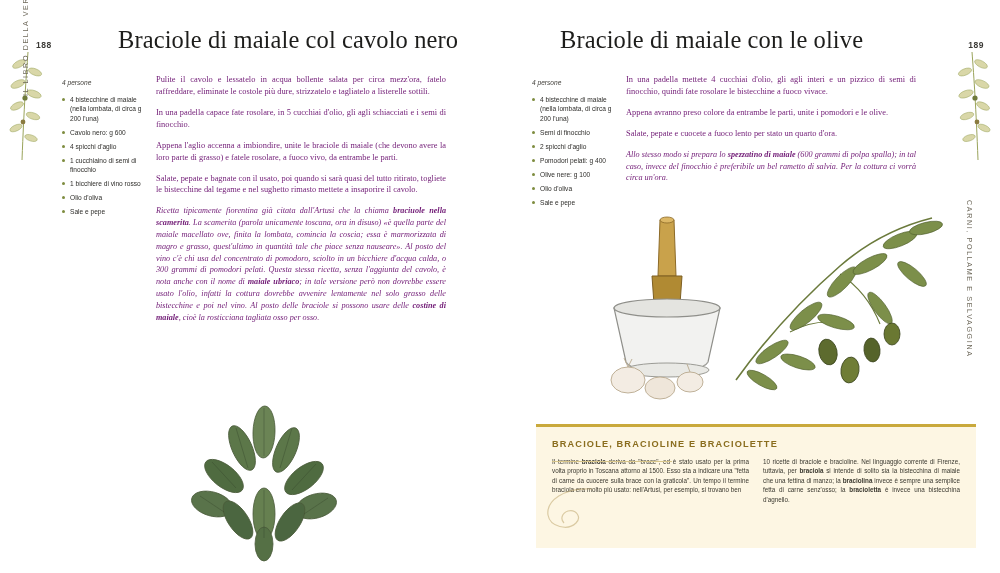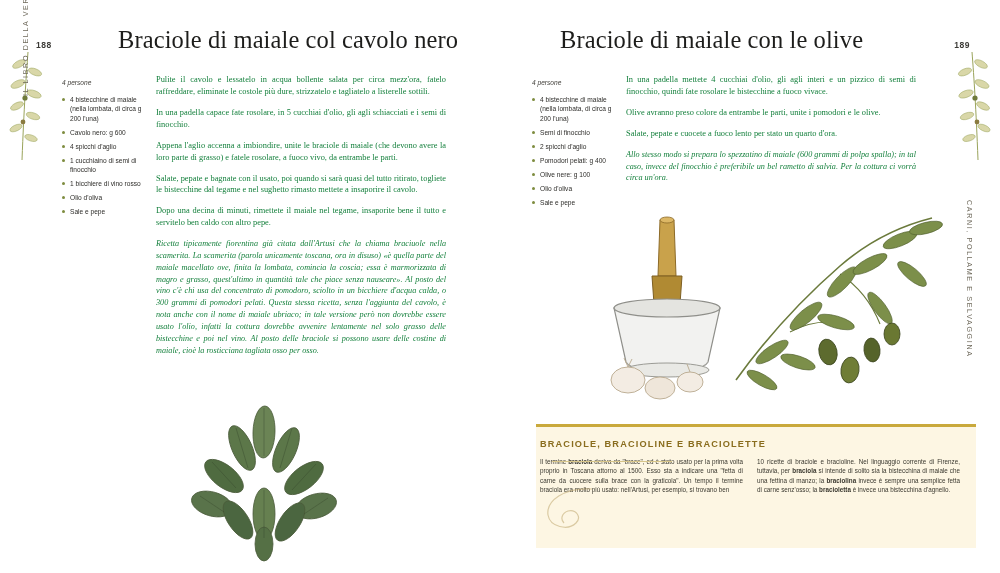--- a/index.html
+++ b/index.html
@@ -39,21 +39,21 @@
     writing-mode: vertical-rl;
   }
 
   
   .folio {
     position: absolute; top: 40px;
     font-size: 8.5px; font-weight: bold; color: #3b3a36;
     letter-spacing: .5px;
   }
   .folio.left  { left: 36px; }
-  .folio.right { right: 30px; margin-left: 32px; }
+  .folio.right { right: 16px; margin-left: 32px; }
 
   
   .recipe-title {
     position: absolute; top: 26px;
     font-family: "Liberation Serif", serif;
     font-size: 24.5px;
     color: #1d1d1b;
     letter-spacing: .1px;
     white-space: nowrap;
   }
@@ -85,49 +85,49 @@
     position: absolute; left: 0; top: 3px;
     width: 3px; height: 3px;
     background: #7e8c3f;
     border-radius: 50%;
   }
 
   
   .body-col {
     position: absolute;
     font-family: "Liberation Serif", serif;
-    color: #15803d;
+    color: #701a75;
   }
   .body-col p {
     margin: 0 0 9px 0;
     font-size: 8.4px;
     line-height: 1.42;
     text-align: justify;
   }
   .body-col p.note {
     font-style: italic;
     font-size: 8.2px;
     line-height: 1.44;
   }
-  .body-col b { font-weight: normal; }
+  .body-col b { font-weight: bold; }
 
   
   .sage { position: absolute; left: 178px; top: 392px; width: 170px; height: 172px; }
 
   
   .mortar { position: absolute; left: 540px; top: 212px; width: 430px; height: 198px; }
 
   
   .infobox {
     position: absolute;
     left: 536px; top: 424px;
     width: 440px; height: 124px;
     background: #fdf6e3;
     border-top: 3px solid #c9a93c;
-    padding: 12px 16px 10px 4px;
+    padding: 12px 16px 10px 16px;
   }
   .infobox h4 {
     margin: 0 0 8px 0;
     font-size: 9.2px;
     letter-spacing: 1.15px;
     color: #8a6d1e;
     font-weight: bold;
     text-transform: uppercase;
     font-family: "Liberation Sans", sans-serif;
   }
@@ -192,21 +192,20 @@
         <li>Olio d'oliva</li>
         <li>Sale e pepe</li>
       </ul>
     </div>
 
     <div class="body-col" style="left:156px; top:74px; width:290px;">
       <p>Pulite il cavolo e lessatelo in acqua bollente salata per circa mezz'ora, fatelo raffreddare, eliminate le costole più dure, strizzatelo e tagliatelo a listerelle sottili.</p>
       <p>In una padella capace fate rosolare, in 5 cucchiai d'olio, gli agli schiacciati e i semi di finocchio.</p>
       <p>Appena l'aglio accenna a imbiondire, unite le braciole di maiale (che devono avere la loro parte di grasso) e fatele rosolare, a fuoco vivo, da entrambe le parti.</p>
       <p>Salate, pepate e bagnate con il usato, poi quando si sarà quasi del tutto ritirato, togliete le bistecchine dal tegame e nel sughetto rimasto mettete a insaporire il cavolo.</p>
-      <p>Dopo una decina di minuti, rimettete il maiale nel tegame, insaporite bene il tutto e servitelo ben caldo con altro pepe.</p>
       <p class="note">Ricetta tipicamente fiorentina già citata dall'Artusi che la chiama <b>braciuole nella scamerita</b>. La scamerita (parola unicamente toscana, ora in disuso) «è quella parte del maiale macellato ove, finita la lombata, comincia la coscia; essa è marmorizzata di magro e grasso, quest'ultimo in quantità tale che piace senza nauseare». Al posto del vino c'è chi usa del concentrato di pomodoro, sciolto in un bicchiere d'acqua calda, o 300 grammi di pomodori pelati. Questa stessa ricetta, senza l'aggiunta del cavolo, è nota anche con il nome di <b>maiale ubriaco</b>; in tale versione però non dovrebbe essere usato l'olio, infatti la cottura dovrebbe avvenire lentamente nel solo grasso delle bistecchine e poi nel vino. Al posto delle braciole si possono usare delle <b>costine di maiale</b>, cioè la rosticciana tagliata osso per osso.</p>
     </div>
 
     <svg class="sage" viewBox="0 0 170 172">
       <g stroke="#4a5b3a" stroke-width=".8" fill="#5d7a4c">
         <path d="M85 168 C84 140 84 120 85 100" stroke="#5c6b3f" fill="none" stroke-width="1.4"></path>
         <ellipse cx="86" cy="40" rx="11" ry="26" fill="#6b8455" transform="rotate(2 86 40)"></ellipse>
         <ellipse cx="64" cy="56" rx="10" ry="24" fill="#5c7749" transform="rotate(-24 64 56)"></ellipse>
         <ellipse cx="108" cy="58" rx="10" ry="24" fill="#5c7749" transform="rotate(24 108 58)"></ellipse>
         <ellipse cx="46" cy="84" rx="11" ry="23" fill="#4f6b40" transform="rotate(-52 46 84)"></ellipse>
@@ -266,21 +265,21 @@
         <li>2 spicchi d'aglio</li>
         <li>Pomodori pelati: g 400</li>
         <li>Olive nere: g 100</li>
         <li>Olio d'oliva</li>
         <li>Sale e pepe</li>
       </ul>
     </div>
 
     <div class="body-col" style="left:626px; top:74px; width:290px;">
       <p>In una padella mettete 4 cucchiai d'olio, gli agli interi e un pizzico di semi di finocchio, quindi fate rosolare le bistecchine a fuoco vivace.</p>
-      <p>Olive avranno preso colore da entrambe le parti, unite i pomodori e le olive.</p>
+      <p>Appena avranno preso colore da entrambe le parti, unite i pomodori e le olive.</p>
       <p>Salate, pepate e cuocete a fuoco lento per stato un quarto d'ora.</p>
       <p class="note">Allo stesso modo si prepara lo <b>spezzatino di maiale</b> (600 grammi di polpa spalla); in tal caso, invece del finocchio è preferibile un bel rametto di salvia. Per la cottura ci vorrà circa un'ora.</p>
     </div>
 
     <svg class="mortar" viewBox="0 0 430 198">
 
       <g>
         <path d="M120 8 L134 8 L136 64 L118 64 Z" fill="#c9a24b" stroke="#8c6a28" stroke-width="1"></path>
         <ellipse cx="127" cy="8" rx="7" ry="3" fill="#dcb765" stroke="#8c6a28" stroke-width=".8"></ellipse>
         <path d="M112 64 L142 64 L140 92 L114 92 Z" fill="#b08a33" stroke="#7d5f22" stroke-width="1"></path>

